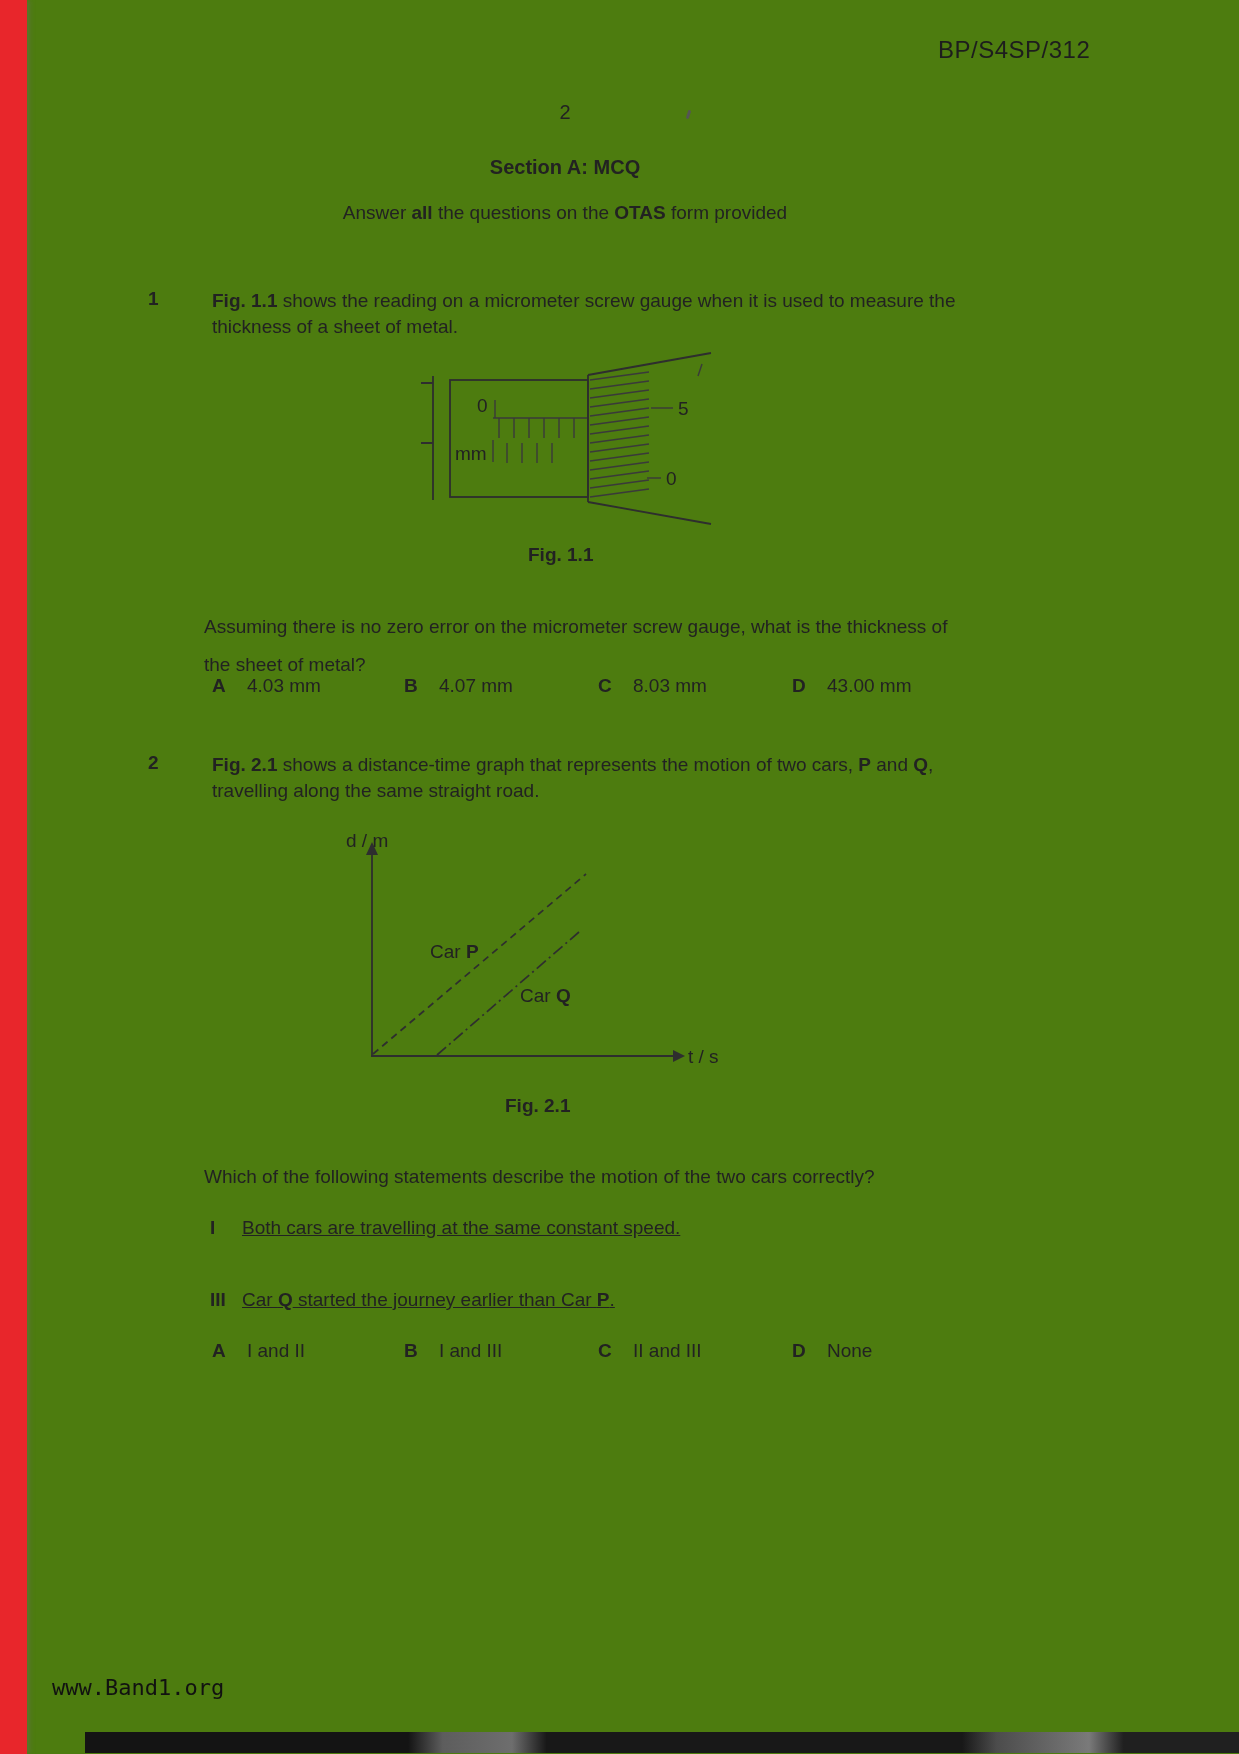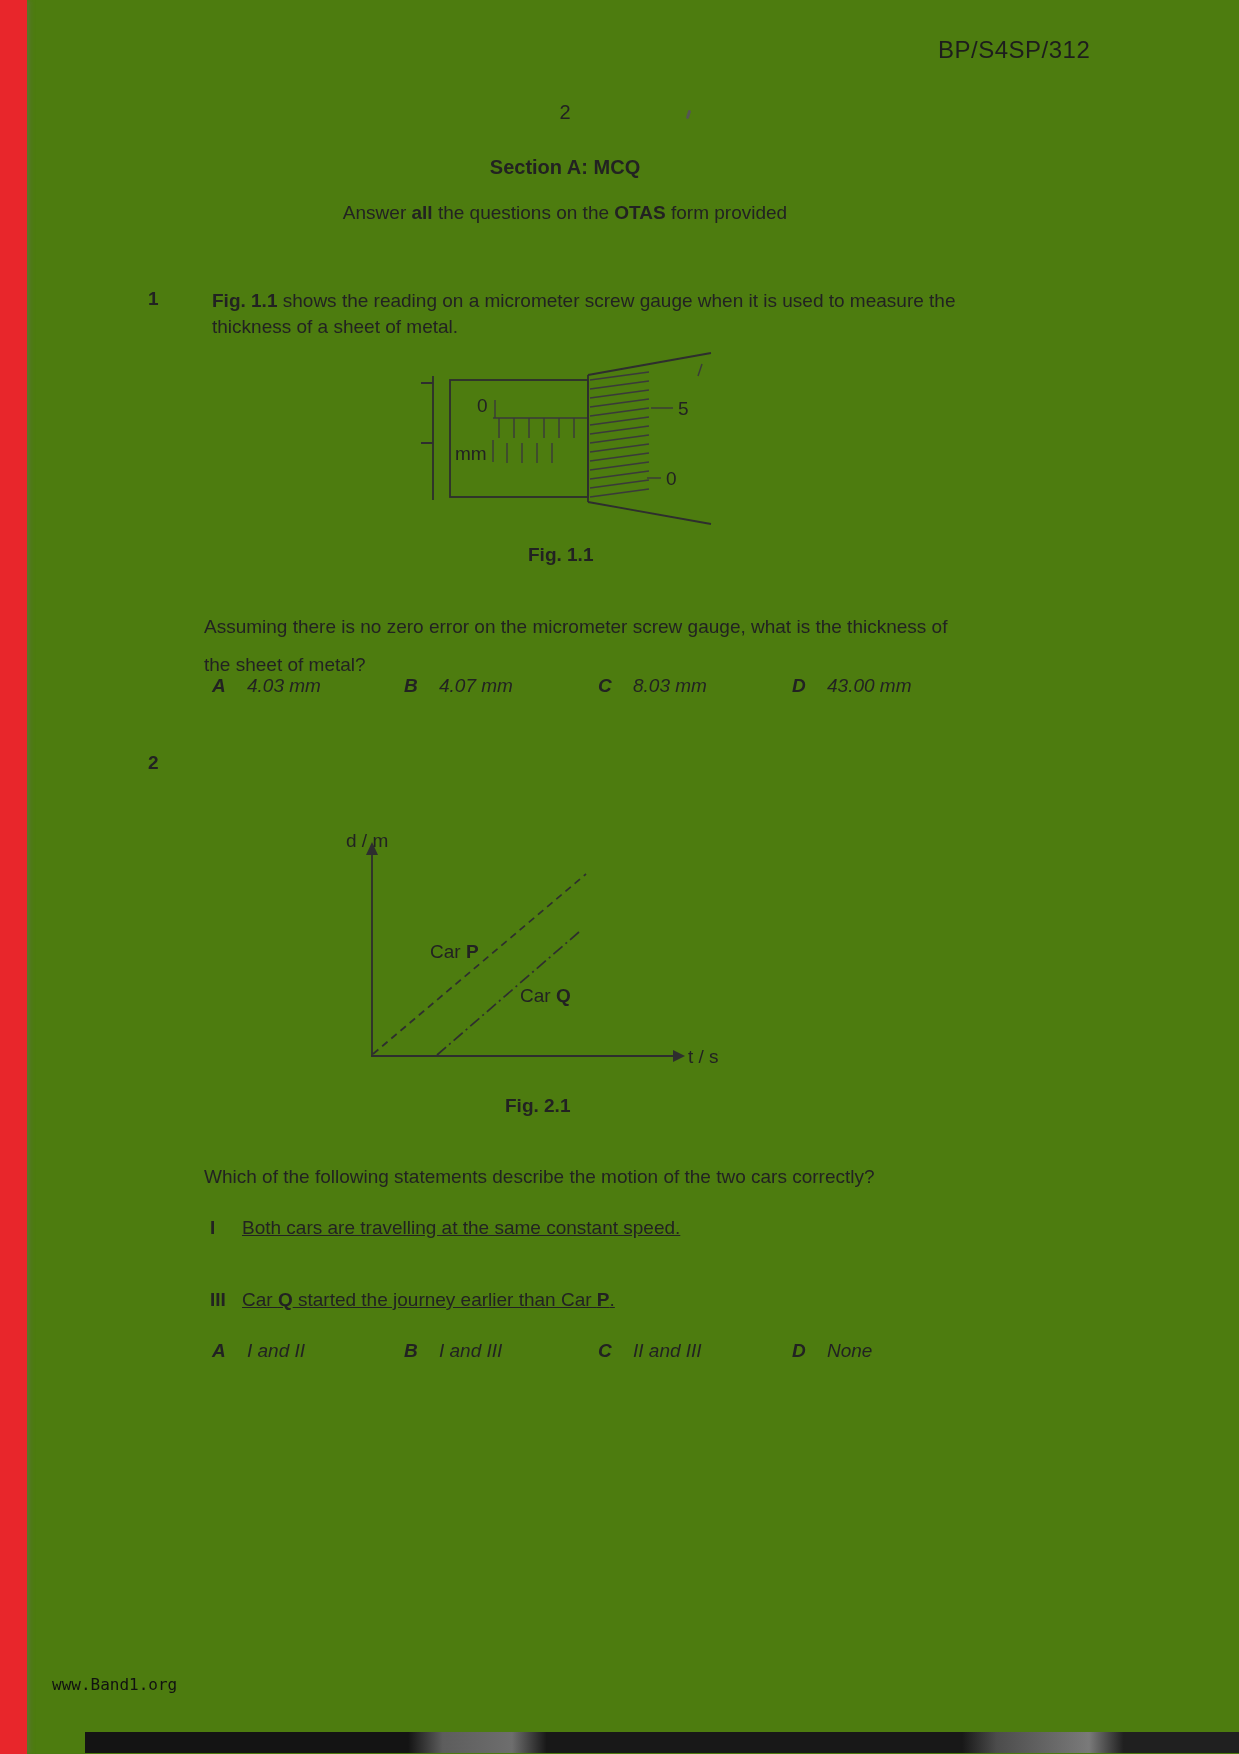--- a/index.html
+++ b/index.html
@@ -30,30 +30,30 @@
     position:absolute;left:0;width:1130px;text-align:center;
   }
   .page-number{top:101px;font-size:20px;}
   .section-title{top:156px;font-size:20px;font-weight:bold;}
   .instructions{top:202px;font-size:19px;}
   b,.bold{font-weight:bold;}
   .q-number{position:absolute;left:148px;width:40px;font-weight:bold;}
   .q-stem{position:absolute;left:212px;width:758px;line-height:26px;}
   .q-text{position:absolute;left:204px;width:760px;line-height:38px;}
   .fig-caption{position:absolute;font-weight:bold;font-size:19px;}
-  .options-row{position:absolute;left:0;width:100%;height:30px;font-style:italic;}
+  .options-row{position:absolute;left:0;width:100%;height:30px;}
   .opt{position:absolute;top:0;white-space:nowrap;}
   .opt-letter{display:inline-block;width:35px;font-weight:bold;}
   .opt-a{left:212px;} .opt-b{left:404px;} .opt-c{left:598px;} .opt-d{left:792px;}
   .statement{position:absolute;left:210px;width:820px;line-height:26px;text-decoration:underline;}
   .st-num{display:inline-block;width:32px;font-weight:bold;}
   .footer-url{
     position:absolute;left:52px;top:1675px;
     font-family:"DejaVu Sans Mono", monospace;
-    font-size:16px;color:#111;
+    font-size:22px;color:#111;
   }
   .artifact-comma{
     position:absolute;left:687px;top:110px;width:3px;height:9px;
     background:#555;transform:rotate(18deg);border-radius:2px;
   }
   .fig-wrap{position:absolute;}
   svg{display:block;}
   svg text{font-family:"Liberation Sans", sans-serif;fill:#222;}
   svg .ln{stroke:#2e2e2e;stroke-width:1.8;fill:none;}
   svg .thin{stroke:#3a3a3a;stroke-width:1.4;fill:none;}
@@ -113,20 +113,23 @@
   <div class="q-text" style="top:608px">Assuming there is no zero error on the micrometer screw gauge, what is the thickness of the sheet of metal?</div>
 
   <div class="options-row" style="top:675px">
     <div class="opt opt-a"><span class="opt-letter">A</span><span class="opt-value">4.03 mm</span></div>
     <div class="opt opt-b"><span class="opt-letter">B</span><span class="opt-value">4.07 mm</span></div>
     <div class="opt opt-c"><span class="opt-letter">C</span><span class="opt-value">8.03 mm</span></div>
     <div class="opt opt-d"><span class="opt-letter">D</span><span class="opt-value">43.00 mm</span></div>
   </div>
 
   <div class="q-number" style="top:752px">2</div>
+  <div class="q-stem" style="top:752px">
+    <b>Fig. 2.1</b><span> shows a distance-time graph that represents the motion of two cars, </span><b>P</b><span> and </span><b>Q</b><span>, travelling along the same straight road.</span>
+  </div>
 
   <div class="fig-wrap" style="left:340px;top:825px;width:400px;height:250px;">
     <svg width="400" height="250" viewBox="0 0 400 250">
 
       <path class="ln" d="M32 26 V231 M31 231 H336"></path>
       <polygon points="32,17 26,30 38,30" fill="#2e2e2e"></polygon>
       <polygon points="345,231 333,225 333,237" fill="#2e2e2e"></polygon>
       <text x="6" y="22" font-size="19">d / m</text>
       <text x="348" y="238" font-size="19">t / s</text>
 

